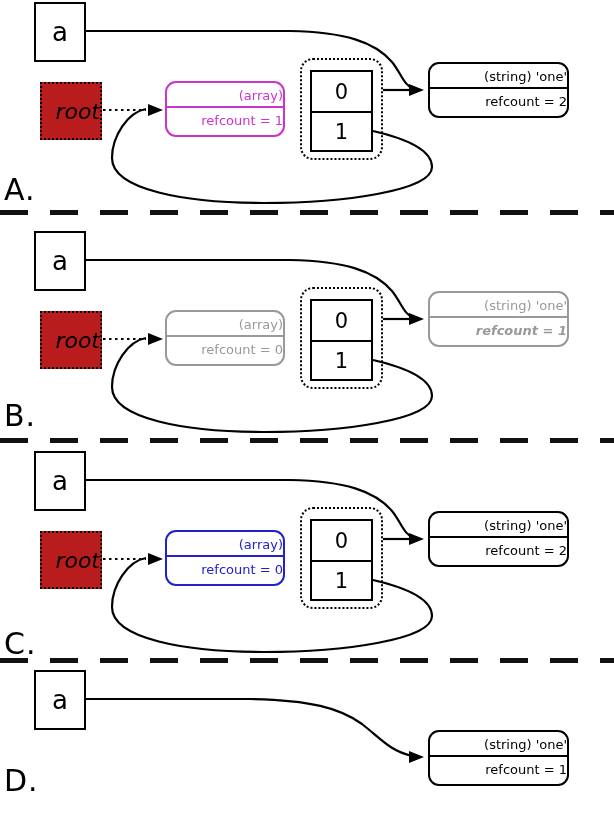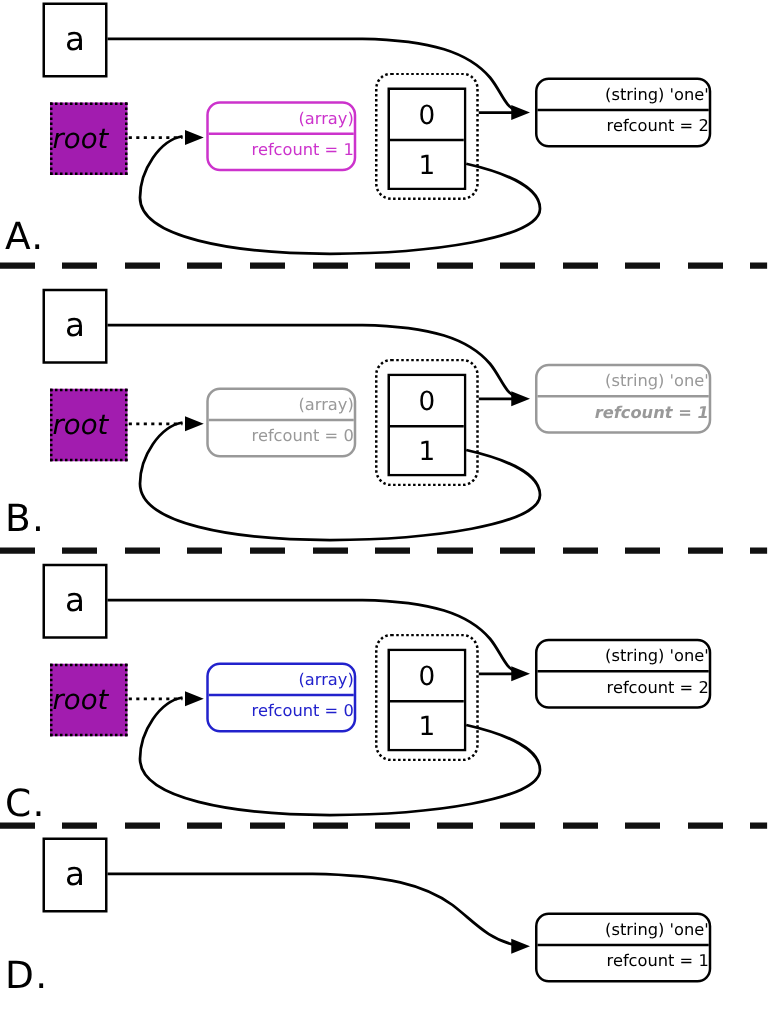--- a/index.html
+++ b/index.html
@@ -8,22 +8,22 @@
   #stage { position:relative; width:614px; height:814px; overflow:hidden; background:#fff; }
 
   .abs { position:absolute; }
 
   
   .varbox { width:52px; height:60px; border:2px solid #000; background:#fff;
     display:flex; align-items:center; justify-content:center;
     font-size:26px; z-index:2; }
 
   
-  .rootbox { width:62px; height:58px; border:2px dotted #000; background:#a21caf;
-    display:flex; align-items:center; justify-content:flex-start;
+  .rootbox { width:62px; height:58px; border:2px dotted #000; background:#b91c1c;
+    display:flex; align-items:center; justify-content:flex-end;
     font-size:22px; font-style:italic; z-index:2; }
 
   
   .objbox { border:2px solid #000; border-radius:11px; background:#fff; z-index:1; }
   .objbox .row { height:25px; line-height:25px; padding-left:9px; font-size:13px;
     white-space:nowrap;text-align:right; }
   .objbox .row1 { border-bottom:2px solid #000; }
   .objbox.w-array  { width:120px; height:56px; }
   .objbox.w-string { width:141px; height:56px; z-index:2; }
 

